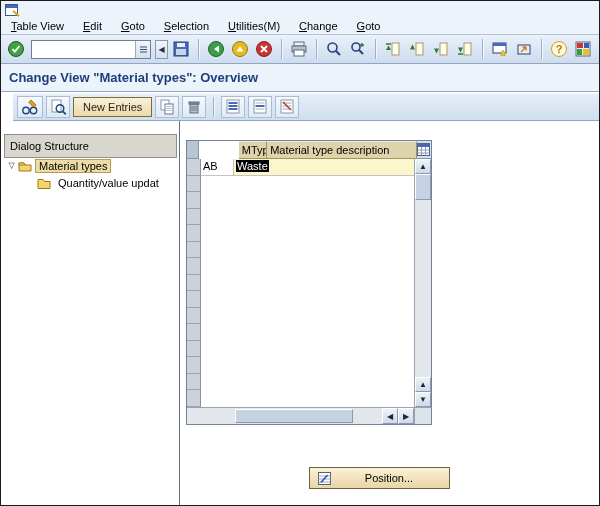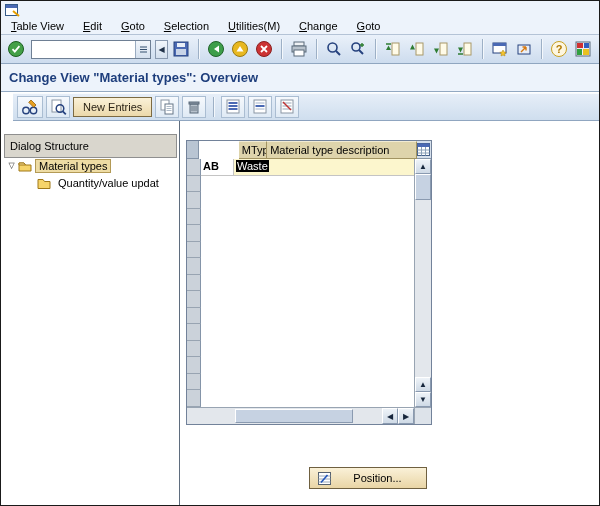--- a/index.html
+++ b/index.html
@@ -58,40 +58,40 @@
   .th.c1 { width: 33px; margin-left: 40px; }
   .th.c2 { width: 180px; }
   .th-corner { width: 17px; background: #d6e0ec; border-bottom: 1px solid #8494a8;
                display: flex; align-items: center; justify-content: center; }
   .t-body { display: flex; height: 248px; }
   .sel-col { width: 14px; display: flex; flex-direction: column; }
   .sel-cell { flex: 1; background: #cbd2da; border-right: 1px solid #8494a8; border-bottom: 1px solid #98a4b2; }
   .data-area { width: 213px; position: relative; background: #fff; }
   .drow { position: absolute; left: 0; top: 0; height: calc(248px / 15); display: flex; }
   .cell { padding: 1px 2px; overflow: hidden; white-space: nowrap; }
-  .cell.mtyp { width: 33px; background: #fff; border-right: 1px solid #c4c4c4; border-bottom: 1px solid #c4c4c4; font-weight: bold; }
+  .cell.mtyp { width: 33px; background: #fff; border-right: 1px solid #c4c4c4; border-bottom: 1px solid #c4c4c4; }
   .cell.desc { width: 180px; background: #fcf6cd; border-bottom: 1px solid #c4c4c4; }
   .sel-text { background: #000000; color: #fff; padding: 0 1px; }
 
   .vscroll { width: 17px; display: flex; flex-direction: column; background: #e3e7ec; border-left: 1px solid #98a4b2; }
   .sb-btn { height: 15px; background: linear-gradient(#eef3f8, #cfdae6); border: 1px solid #8a9ab0;
             border-top-color: #fff; border-left-color: #fff; display: flex; align-items: center;
             justify-content: center; font-size: 8px; color: #16263c; line-height: 1; }
   .v-thumb { height: 26px; background: #c6d2e2; border: 1px solid #8a9ab0; border-top-color: #fff; border-left-color: #fff; }
   .v-track { flex: 1; }
   .hscroll { height: 17px; display: flex; border-top: 1px solid #98a4b2; }
   .h-track { flex: 1; position: relative; background: #e3e7ec; }
   .h-thumb { position: absolute; left: 48px; top: 1px; bottom: 1px; width: 118px; background: #c6d2e2;
              border: 1px solid #8a9ab0; border-top-color: #fff; border-left-color: #fff; }
   .hs-btn { width: 16px; background: linear-gradient(#eef3f8, #cfdae6); border: 1px solid #8a9ab0;
             border-top-color: #fff; border-left-color: #fff; display: flex; align-items: center;
             justify-content: center; font-size: 8px; color: #16263c; }
   .h-corner { width: 17px; background: #dde3ea; border-left: 1px solid #98a4b2; }
 
-  .pos-btn { position: absolute; left: 308px; top: 346px; width: 118px; height: 22px; display: flex;
+  .pos-btn { position: absolute; left: 308px; top: 346px; width: 141px; height: 22px; display: flex;
              align-items: center; gap: 6px; padding: 0 8px; background: linear-gradient(#faf1d8, #e9d5a6);
              border: 1px solid #6f6040; }
   .pos-label { flex: 1; text-align: center; }
 </style>
 </head>
 <body>
 
 <div class="window">
 
   <div class="chrome">

